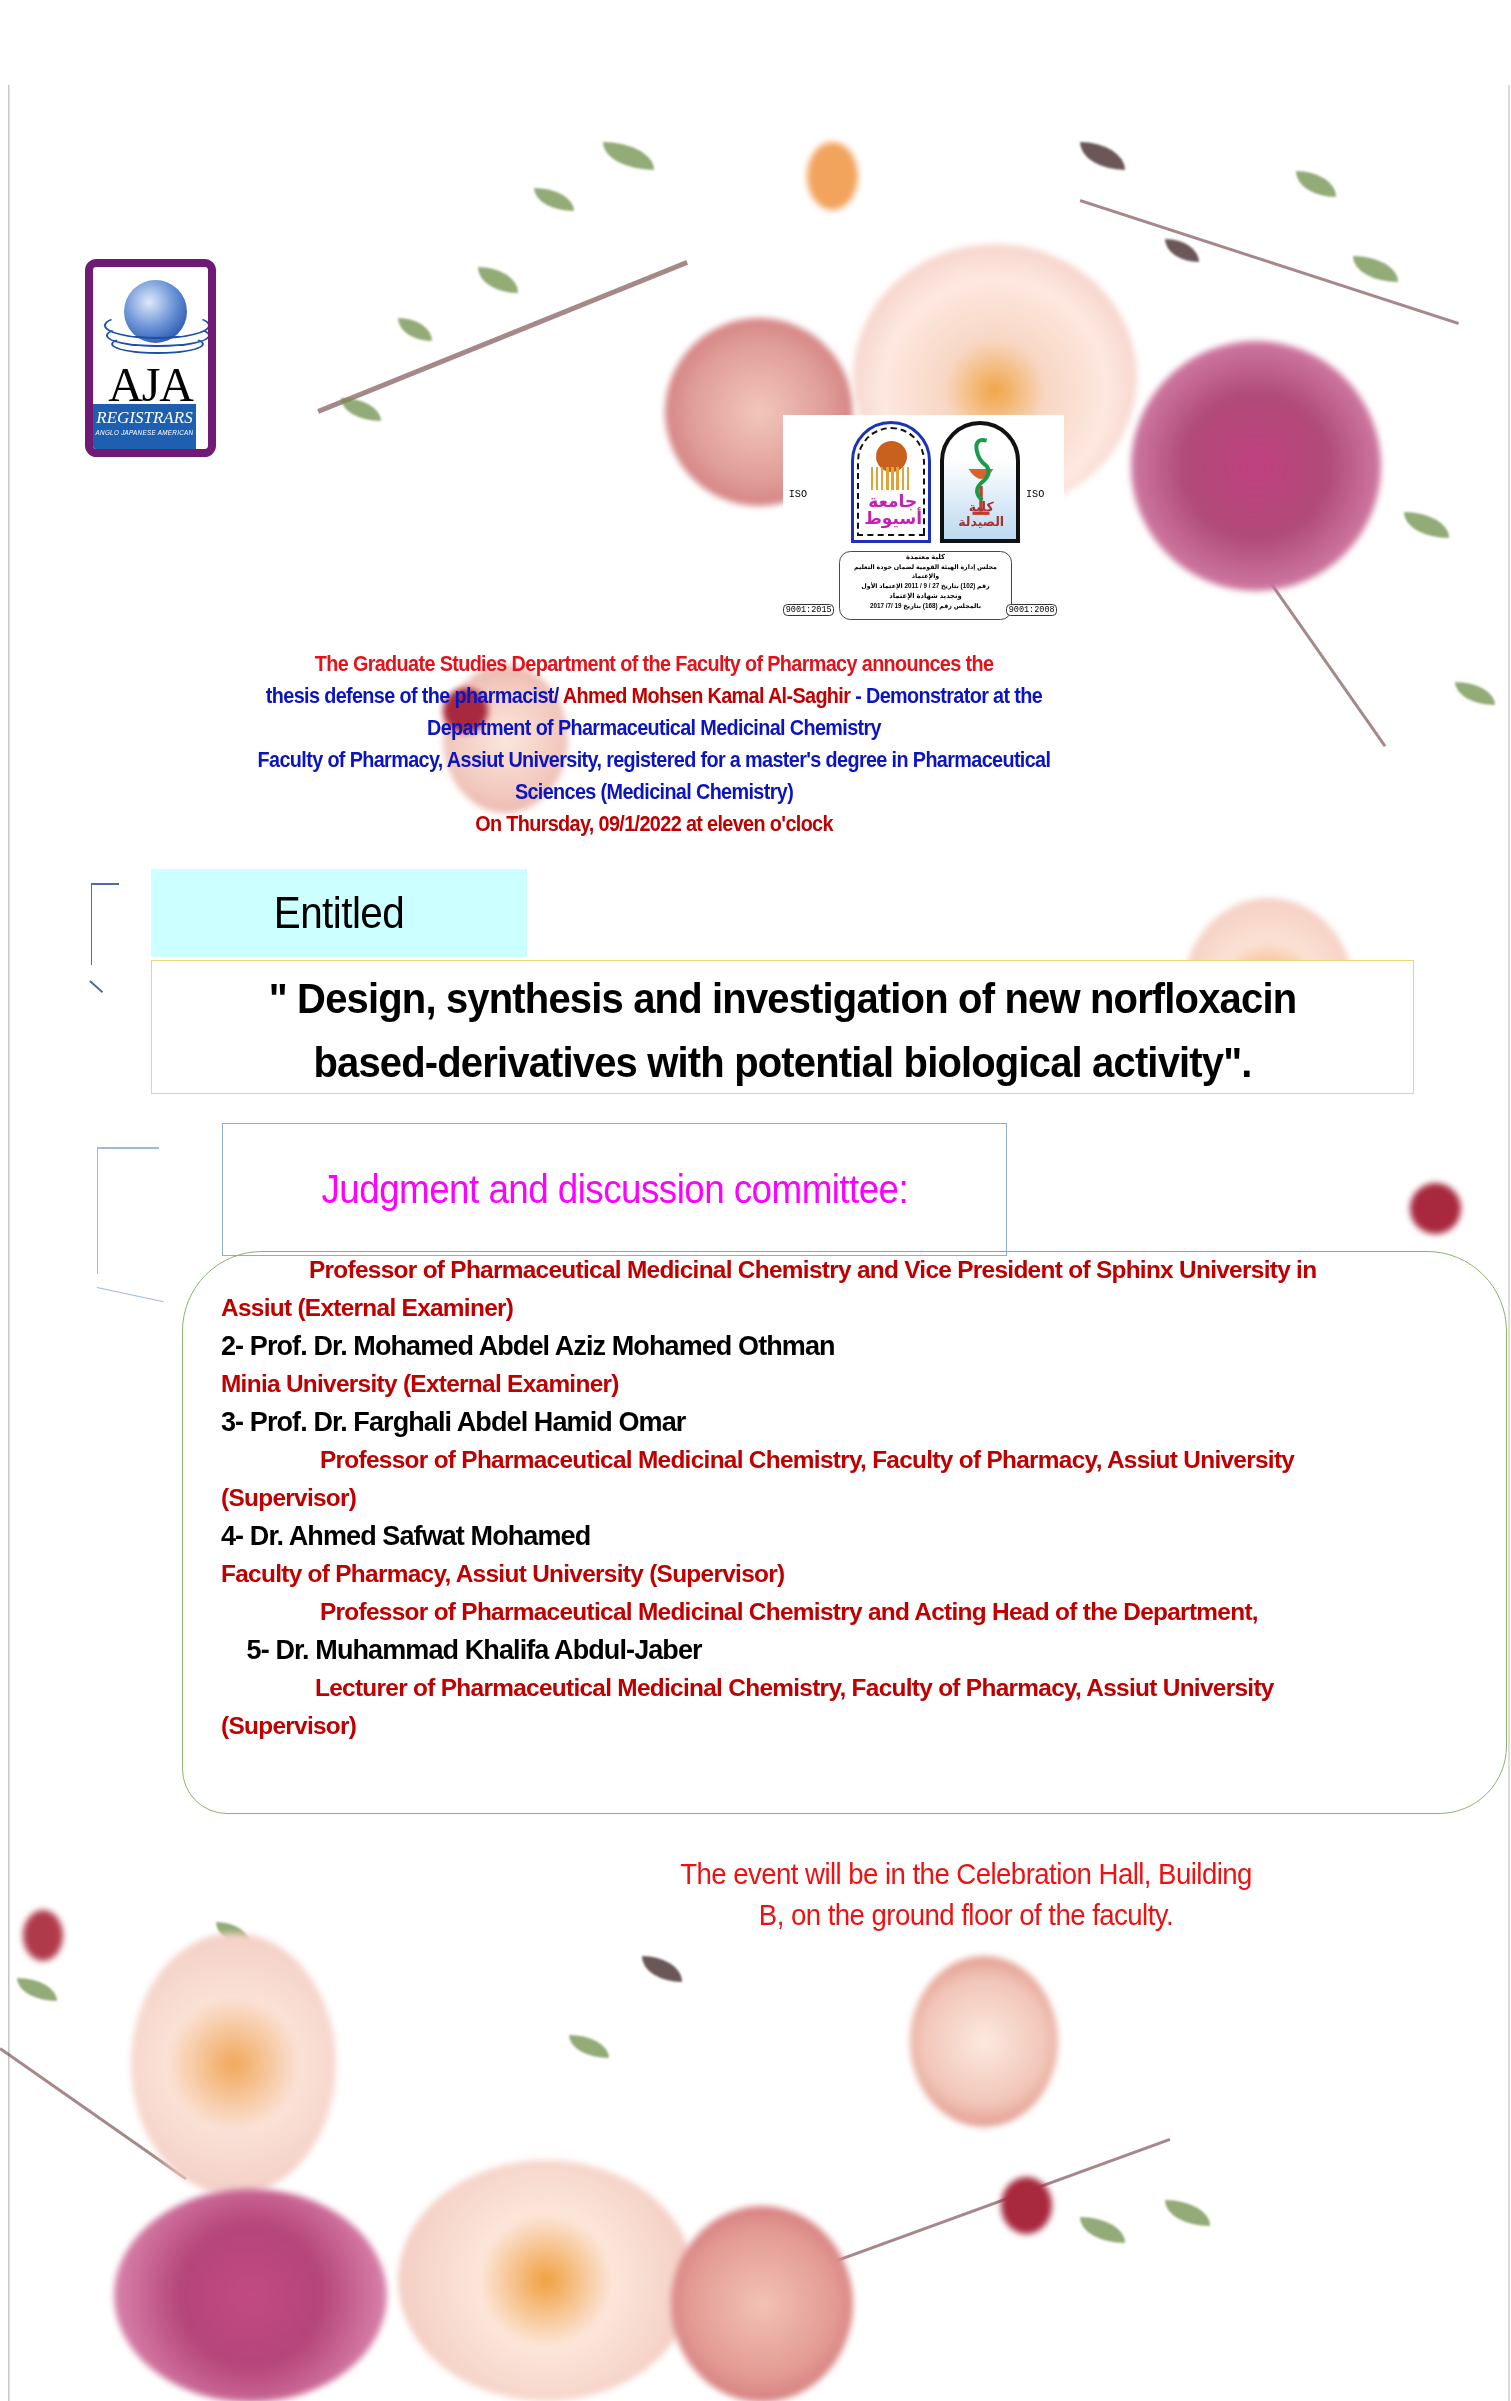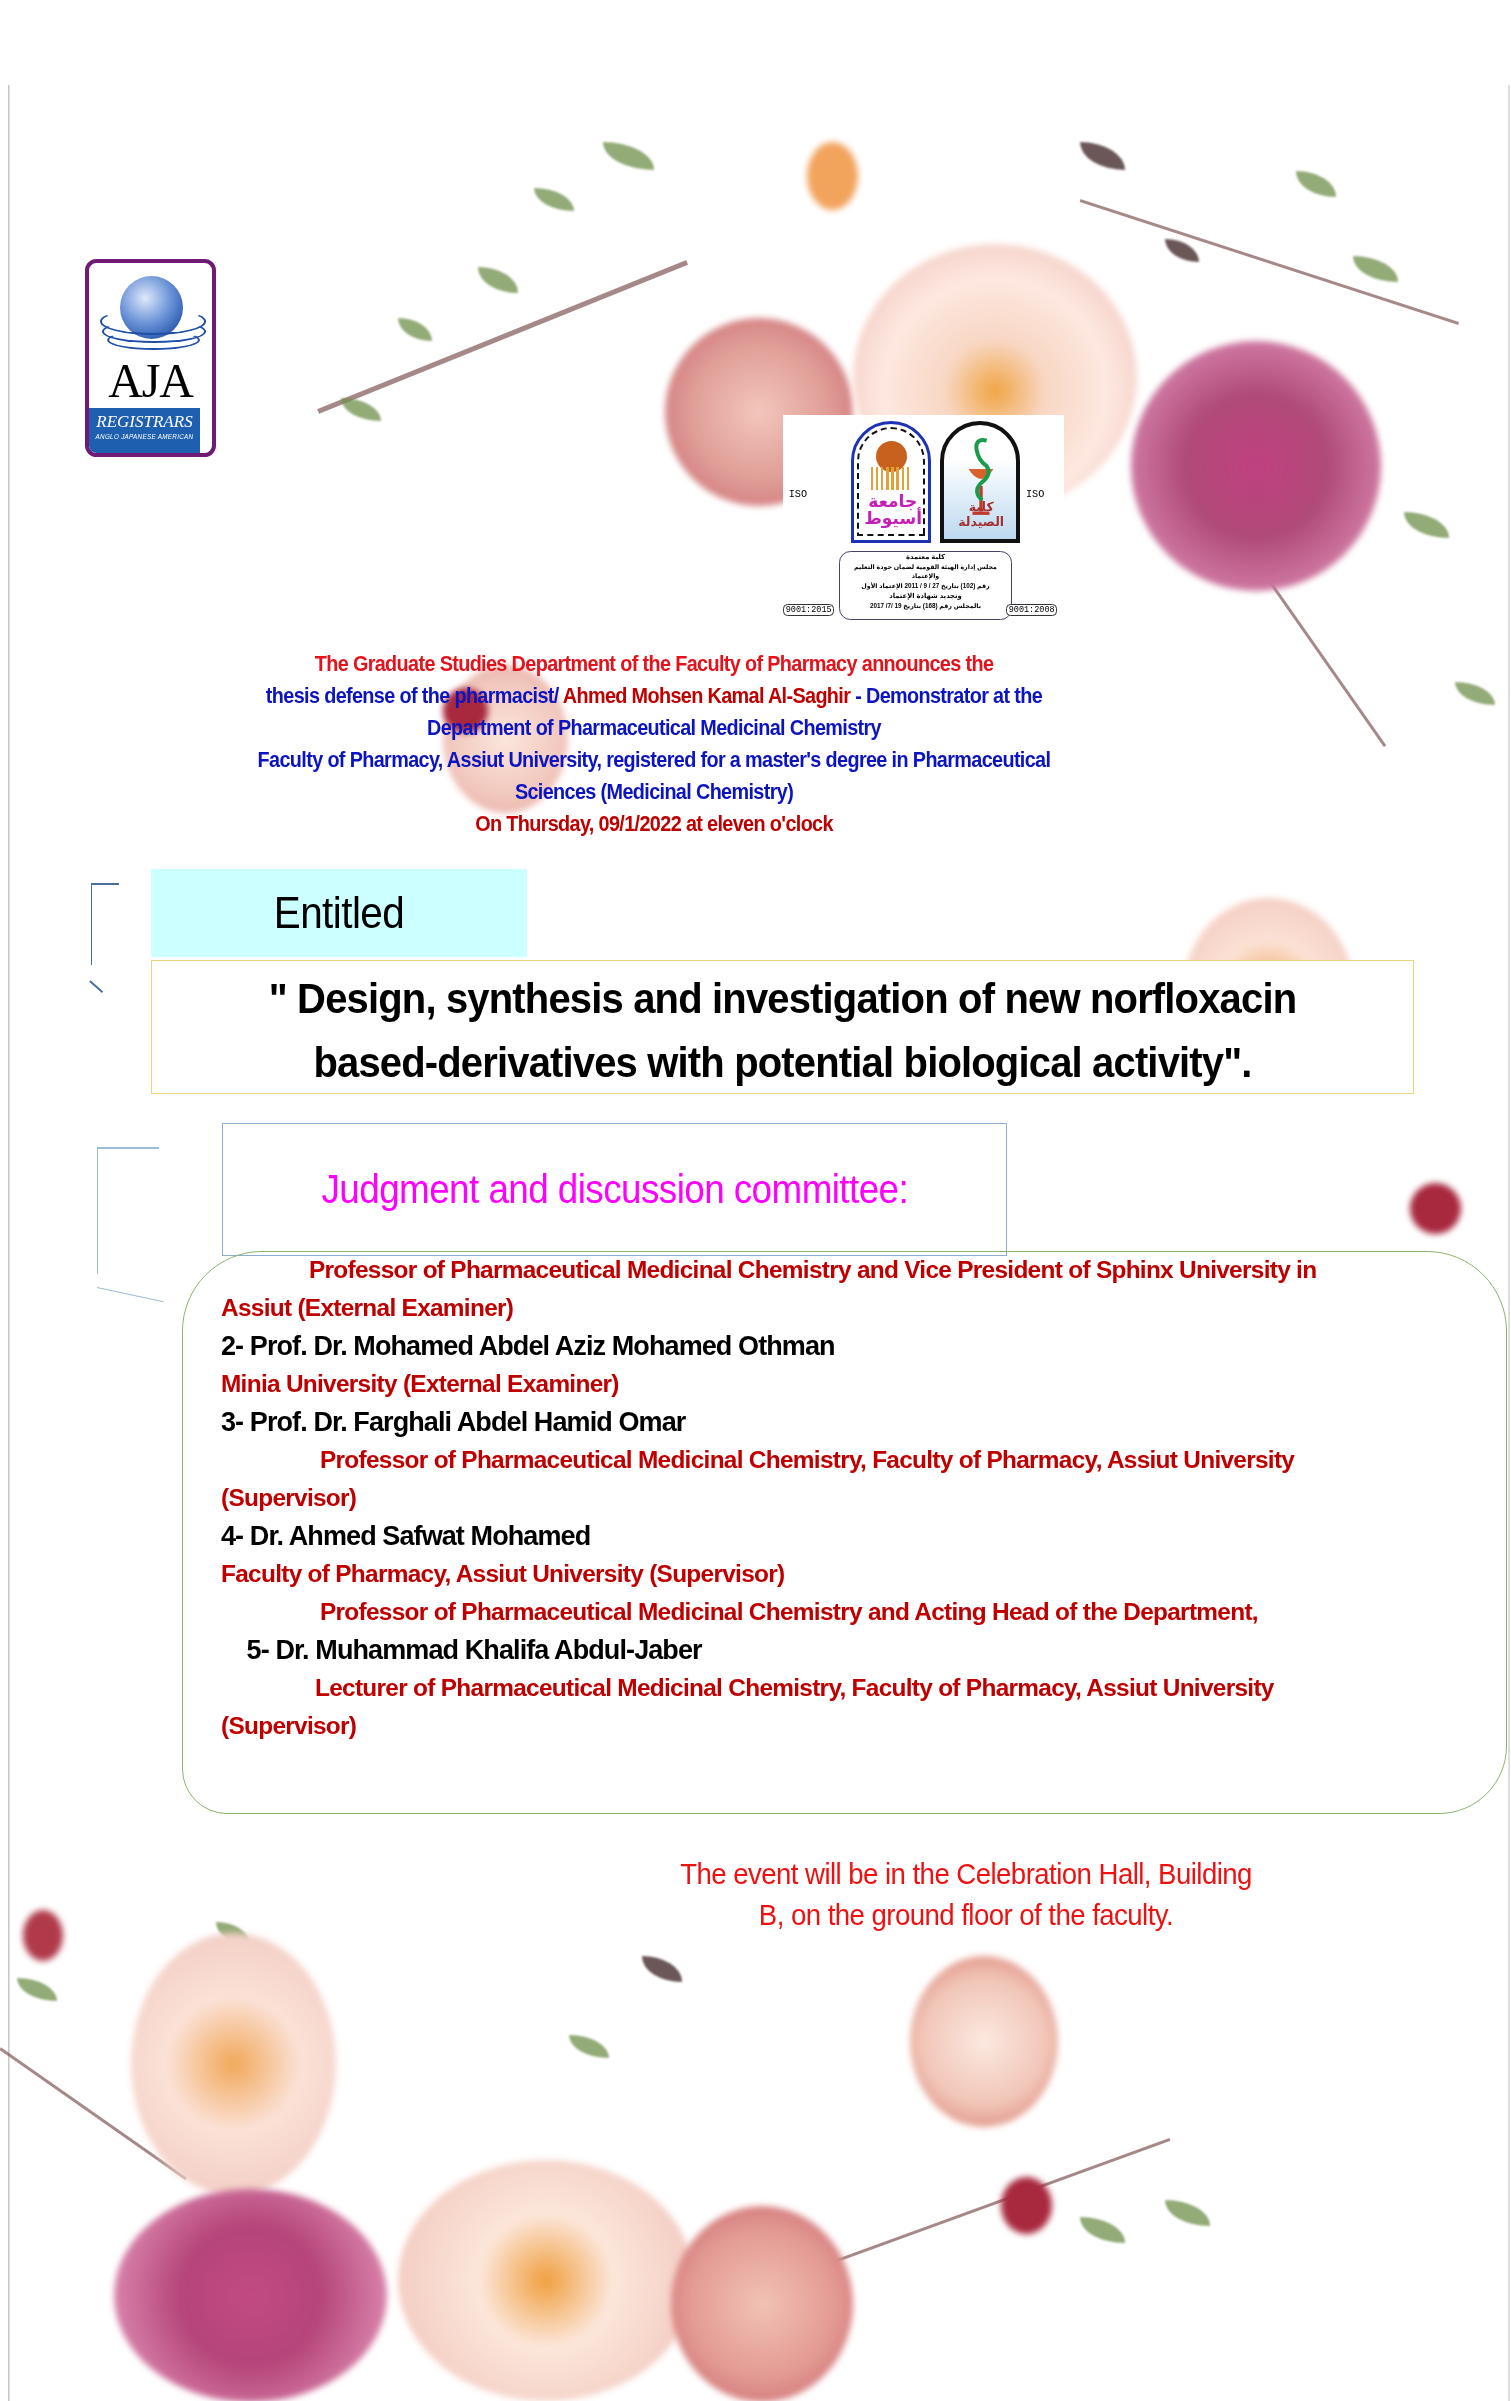--- a/index.html
+++ b/index.html
@@ -6,21 +6,21 @@
   body{width:1512px;height:2401px;position:relative;overflow:hidden;font-family:"Liberation Sans","DejaVu Sans",sans-serif;}
   .page-edge{position:absolute;left:8px;top:85px;width:2.3px;height:2316px;background:linear-gradient(to right,#bbb,#eee);}
   .page-edge-right{position:absolute;right:2.3px;top:85px;width:1.7px;height:2316px;background:#ddd;}
 
   
   .flower{position:absolute;border-radius:50%;filter:blur(3.4px);}
   .leaf{position:absolute;border-radius:0 100% 0 100%;background:#6f8f4a;opacity:.75;filter:blur(1.1px);}
   .stem{position:absolute;background:#6b3a3a;opacity:.6;filter:blur(0.6px);transform-origin:left center;}
 
   
-  .aja-logo{position:absolute;left:85px;top:259px;width:131px;height:198px;border:4px solid #701a75;border-radius:11.4px;background:#fff;box-sizing:border-box;overflow:hidden;}
+  .aja-logo{position:absolute;left:85px;top:259px;width:131px;height:198px;border:8px solid #701a75;border-radius:11.4px;background:#fff;box-sizing:border-box;overflow:hidden;}
   .aja-globe{position:absolute;left:31px;top:12.5px;width:63px;height:63px;border-radius:50%;background:radial-gradient(circle at 40% 35%,#dfe9fa 0%,#6d95d8 45%,#1f4fa8 85%);}
   .aja-ring{position:absolute;border:2.8px solid #1f4fa8;border-radius:50%;border-top-color:transparent;}
   .aja-text{position:absolute;left:0;right:0;top:94px;text-align:center;font-family:"Liberation Serif",serif;font-size:48px;color:#000;line-height:1;letter-spacing:-1.1px;}
   .aja-band{position:absolute;left:0;right:12px;bottom:0;height:45px;background:#1f5fb0;color:#fff;text-align:center;font-style:italic;}
   .aja-reg{font-family:"Liberation Serif",serif;font-size:17px;line-height:23px;padding-top:2.3px;}
   .aja-sub{font-size:6.3px;letter-spacing:0.3px;}
 
   
   .seal{position:absolute;left:783px;top:415px;width:281px;height:208px;background:#fff;}
   .seal-arch{position:absolute;top:5.7px;width:80px;height:122px;border-radius:40px 40px 0 0;box-sizing:border-box;}

